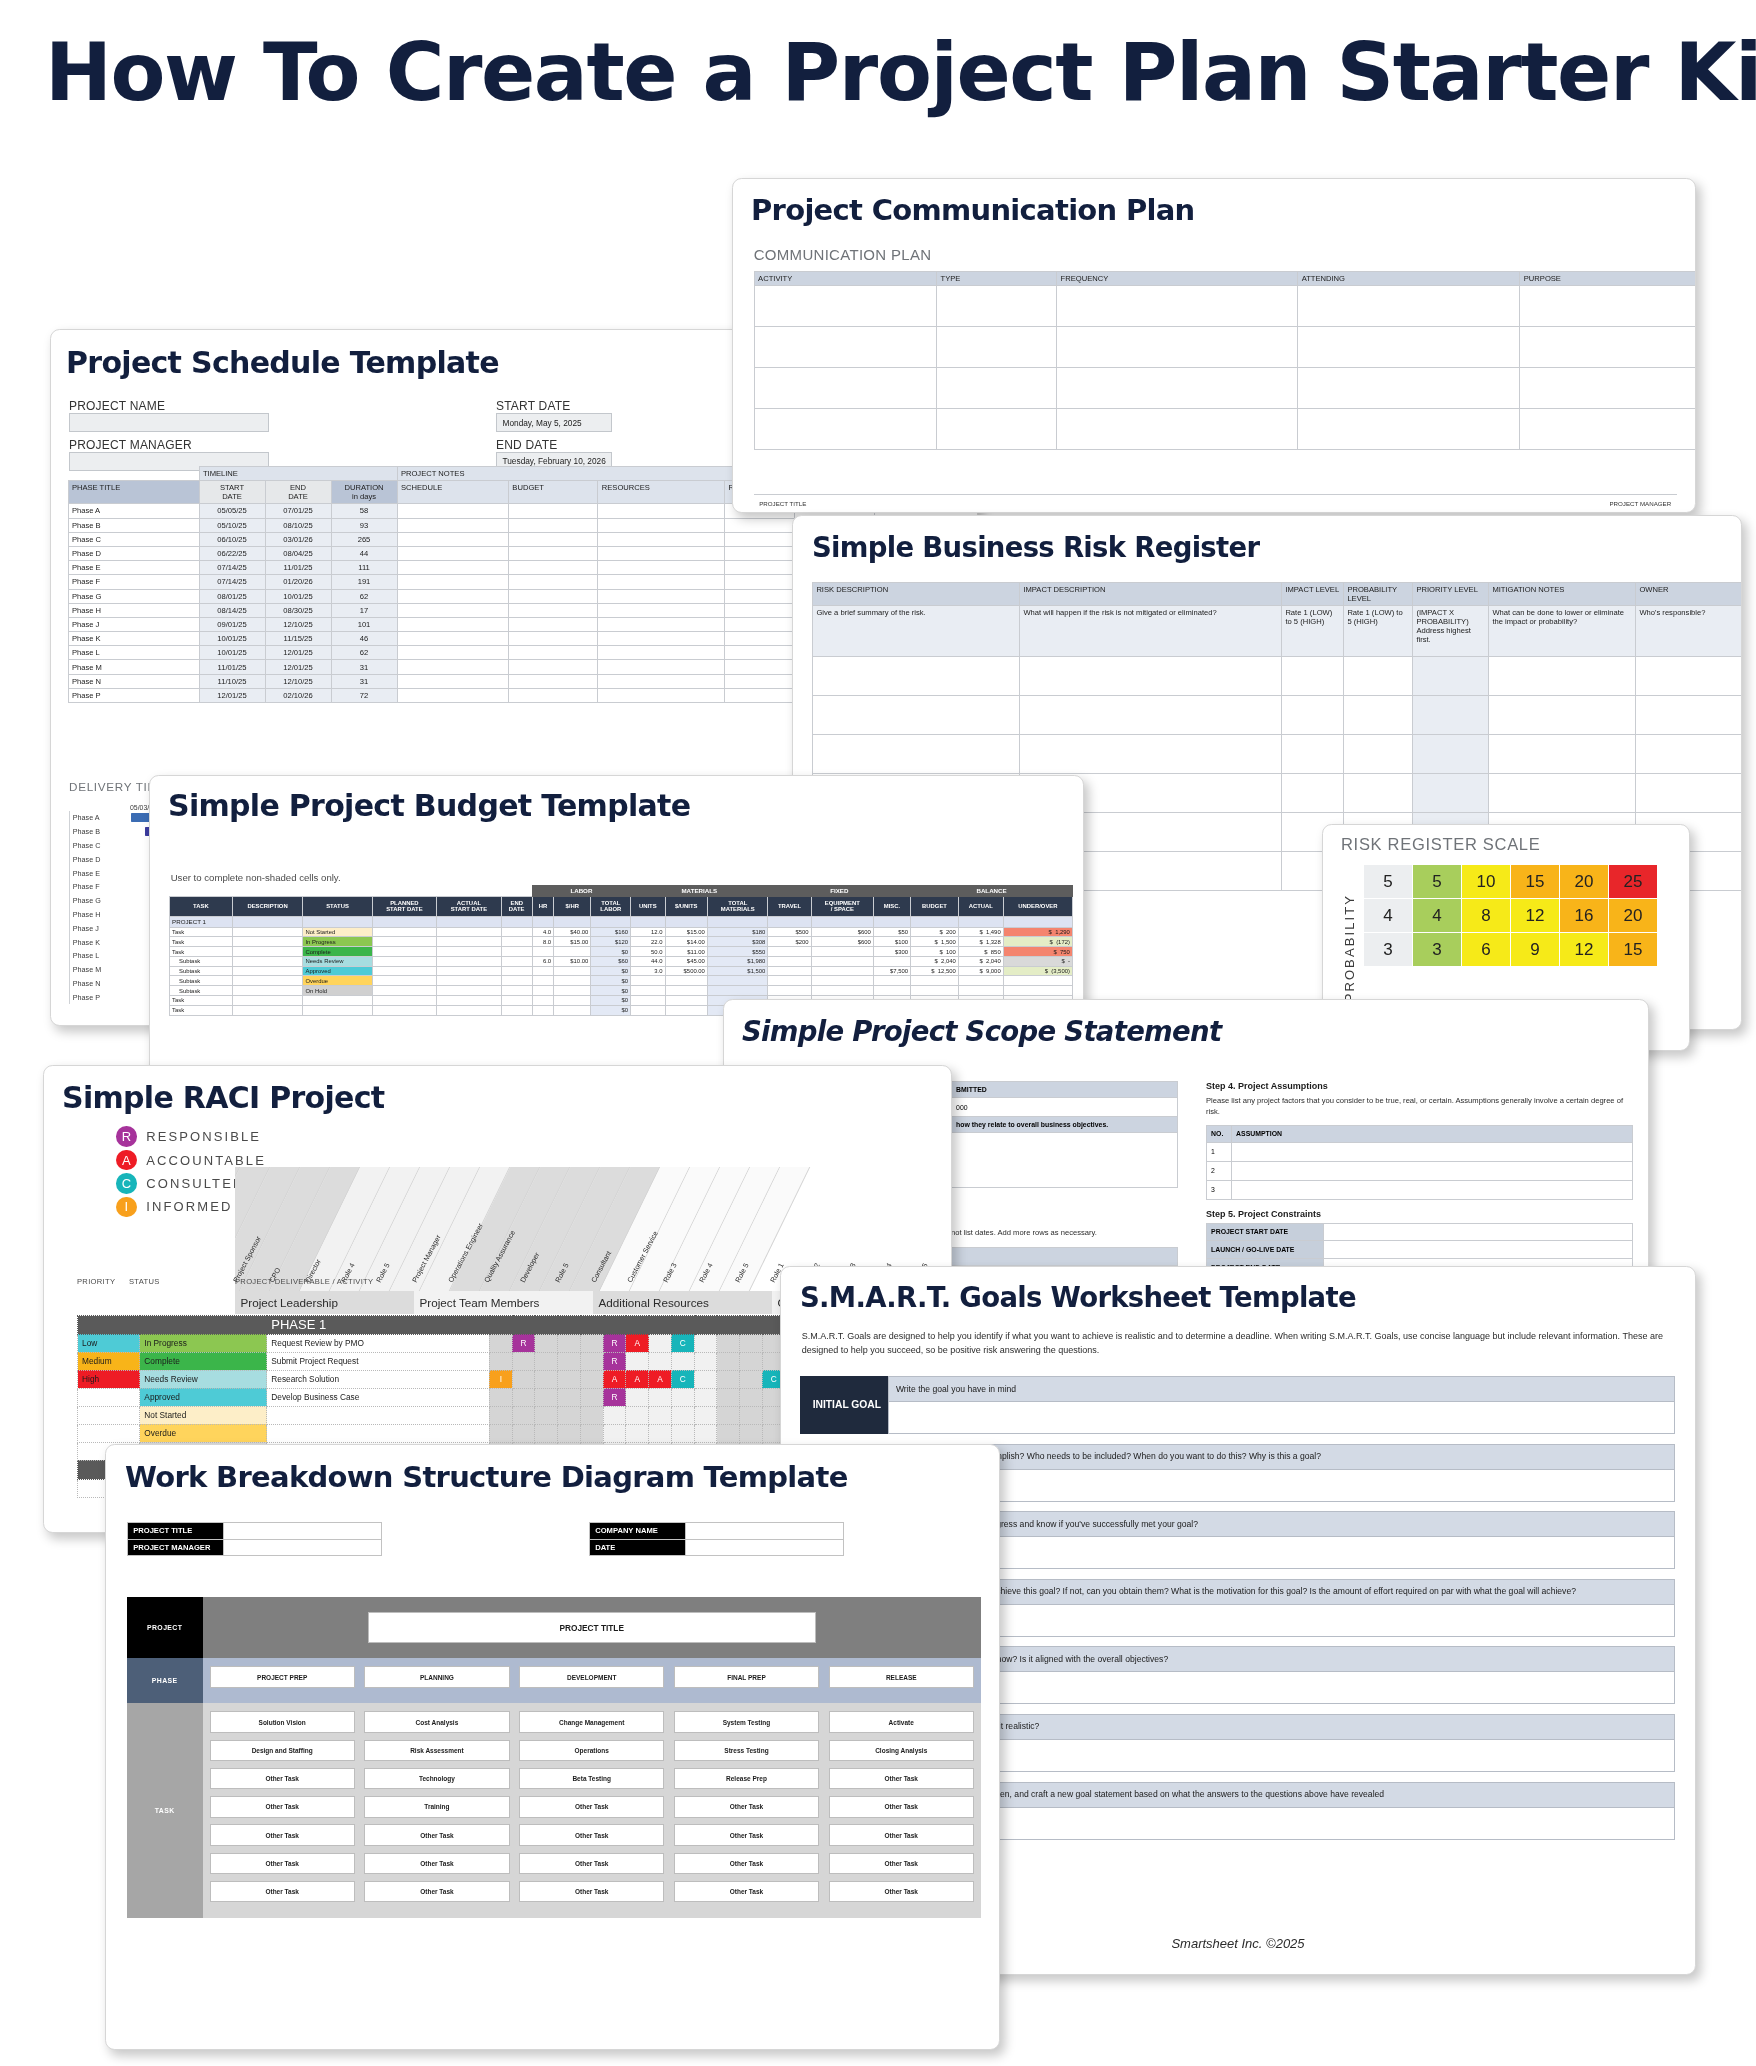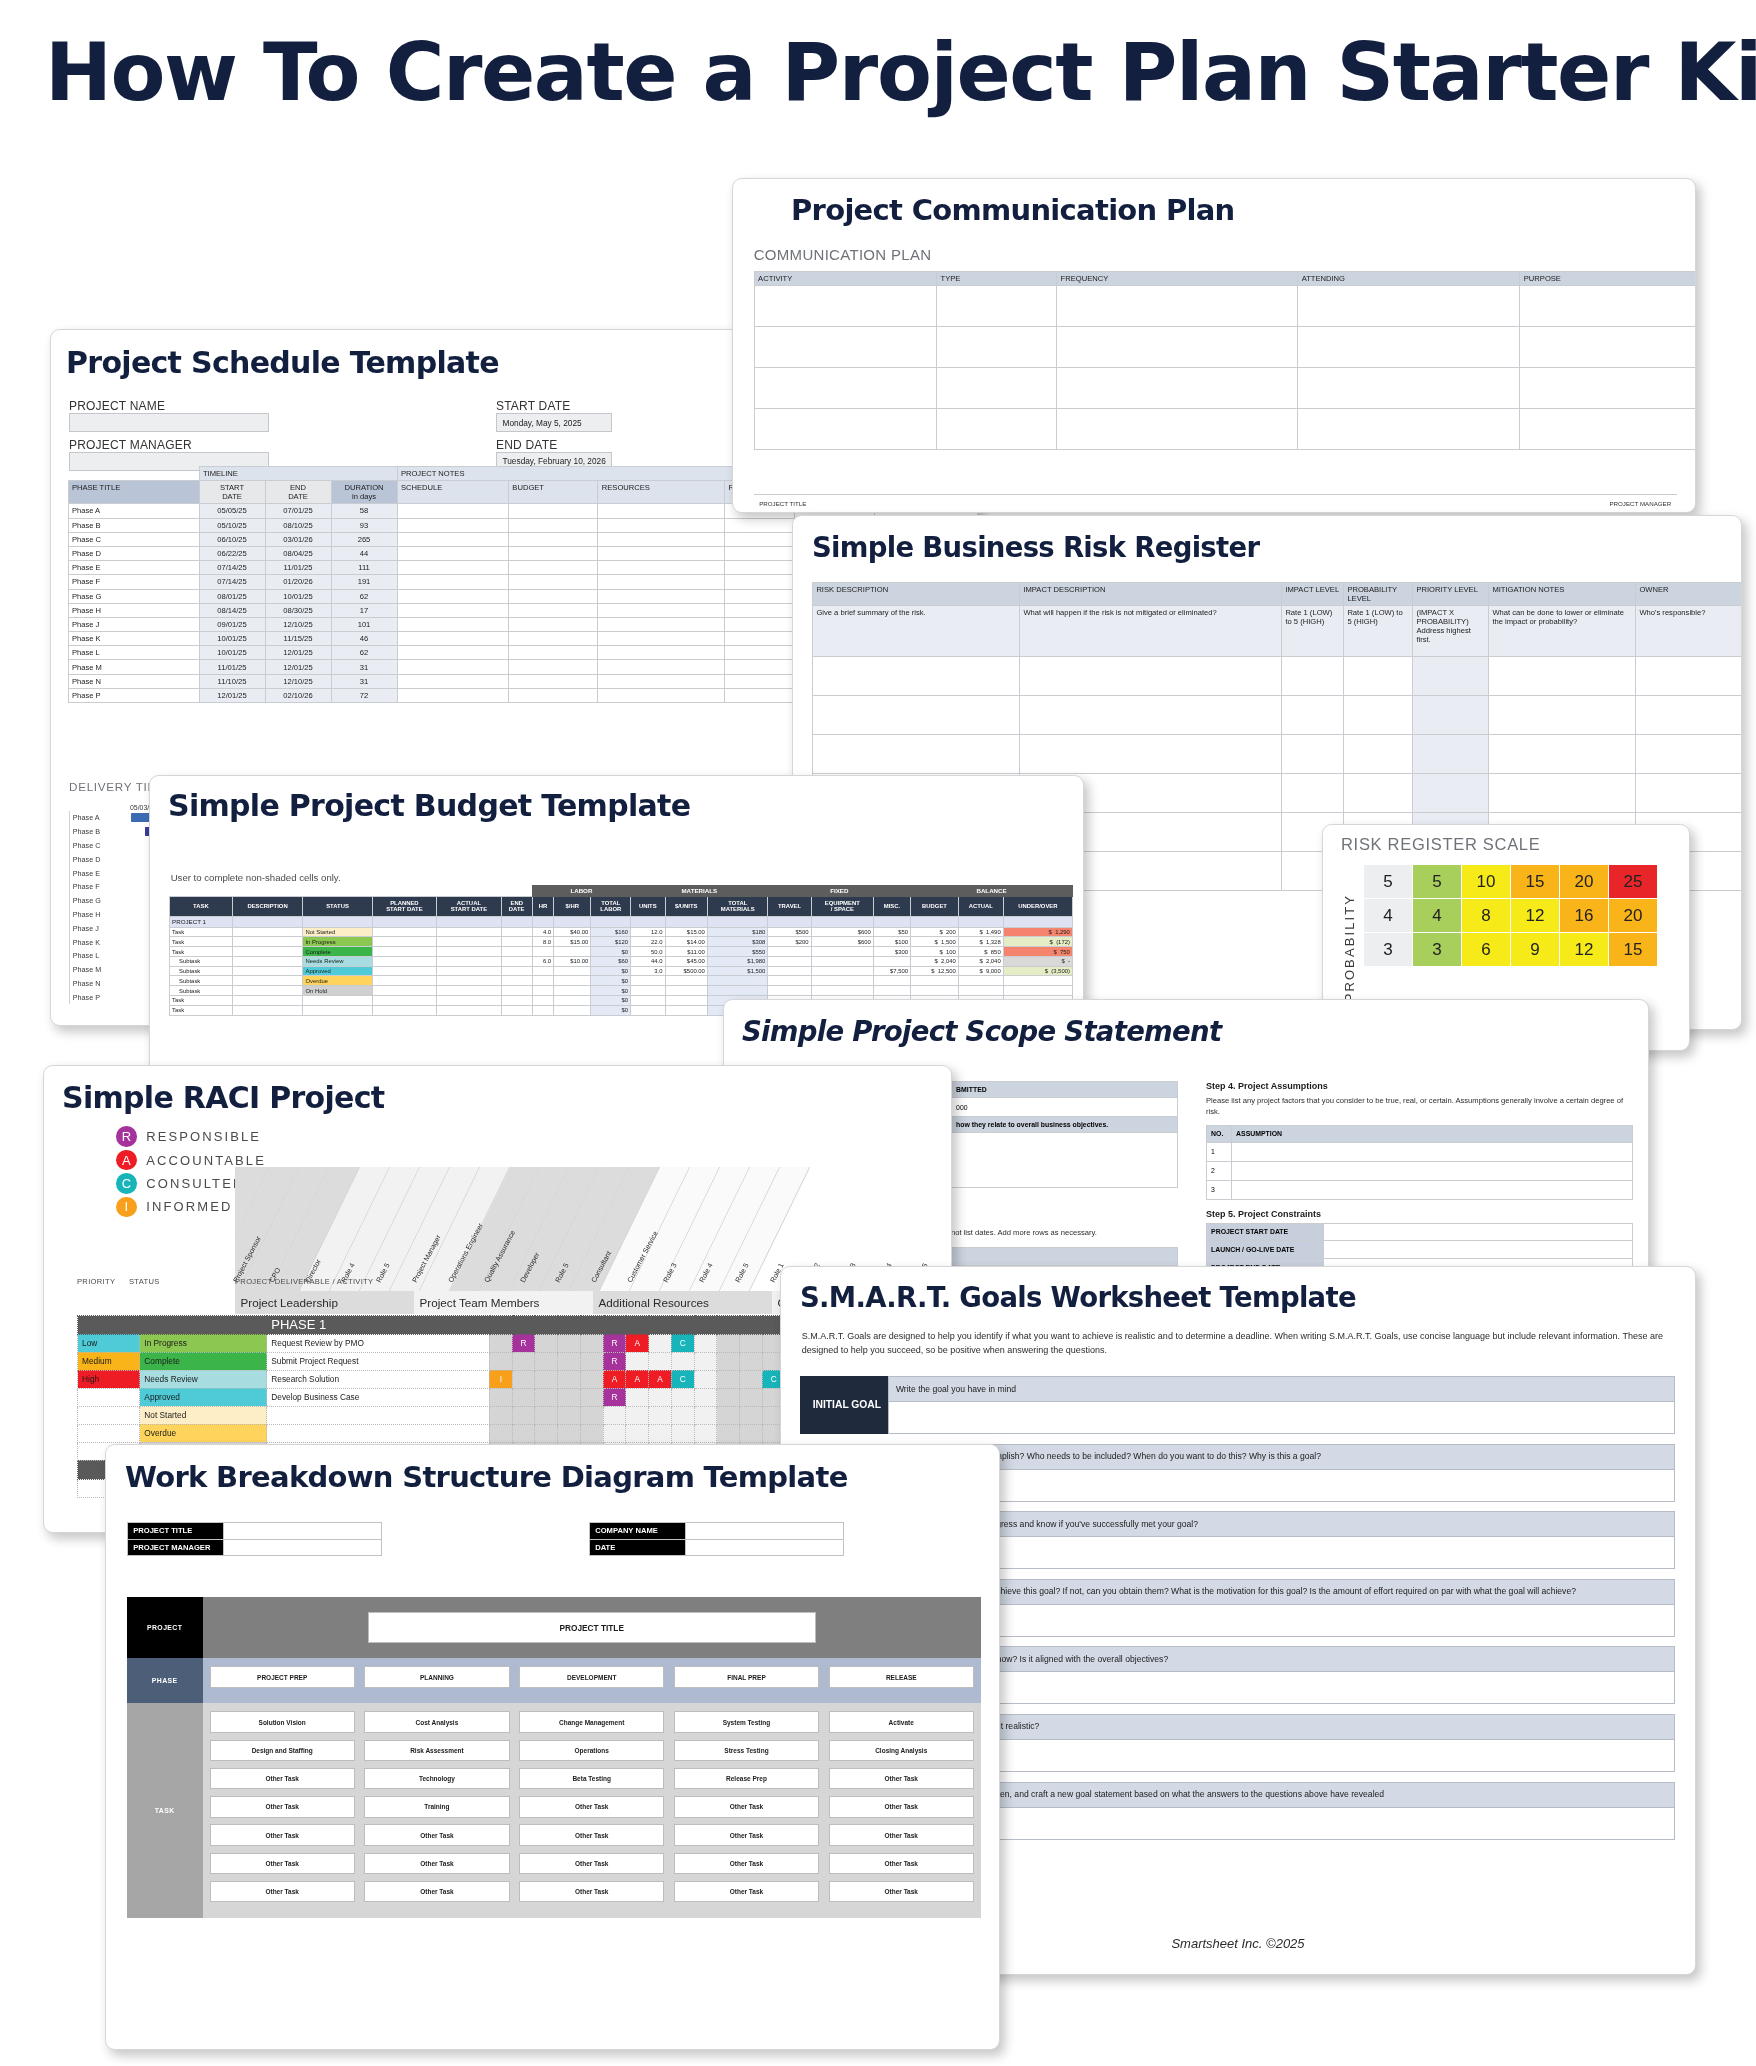--- a/index.html
+++ b/index.html
@@ -45,21 +45,21 @@
      letter-spacing:0.7px; font-family:"Liberation Sans",sans-serif; }
   .gantt { position:absolute; left:18px; top:474px; width:888px; }
   .gantt-axis { display:flex; font-size:6.9px; color:#3a3a3a; padding-left:61px; }
   .gantt-axis span { width:85px; }
   .gantt-row { display:flex; align-items:center; height:13.8px; font-size:7.2px; color:#3a3a3a;
      border-left:0.7px solid #cfd2d6; }
   .gantt-row .ph { width:61px; padding-left:2.8px; }
   .bar { height:9px; border-radius:0.7px; }
 
   
-  #card-comm { left:732px; top:178px; width:964px; height:335px;padding-left:40px; }
+  #card-comm { left:732px; top:178px; width:964px; height:335px; }
   #card-comm .card-title { font-size:29px; margin:13.8px 0 0 18px; }
   .comm-sub { position:absolute; left:20.7px; top:67px; font-size:15px; color:#6f7378; letter-spacing:0.3px; }
   .comm-tbl { position:absolute; left:20.7px; top:92px; width:923px; }
   .comm-tbl th { background:#ccd4e0; font-size:9px; padding:6.9px 5.5px; }
   .comm-tbl td { height:41px; }
   .comm-foot { position:absolute; left:20.7px; bottom:5.5px; width:923px; display:flex;
      justify-content:space-between; font-size:6.2px; color:#333; border-top:0.7px solid #c9ccd1;
      padding:4.1px 5.5px 0 5.5px; }
 
   
@@ -1265,21 +1265,21 @@
           <td class="cell"></td>
           <td class="cell"></td>
           <td class="cell"></td>
         </tr>
       </tbody>
     </table>
 </div>
 
 <div class="card" id="card-smart">
   <div class="card-title">S.M.A.R.T. Goals Worksheet Template</div>
-  <div class="smart-intro">S.M.A.R.T. Goals are designed to help you identify if what you want to achieve is realistic and to determine a deadline. When writing S.M.A.R.T. Goals, use concise language but include relevant information. These are designed to help you succeed, so be positive when answering the questions.</div>
+  <div class="smart-intro">S.M.A.R.T. Goals are designed to help you identify if what you want to achieve is realistic and to determine a deadline. When writing S.M.A.R.T. Goals, use concise language but include relevant information. These are designed to help you succeed, so be positive risk answering the questions.</div>
   <div class="smart-rows" id="smart-rows">
       <div class="smart-block">
         <div class="smart-key">INITIAL GOAL</div>
         <div class="smart-body">
           <div class="smart-q">Write the goal you have in mind</div>
           <div class="smart-a"></div>
         </div>
       </div>
       <div class="smart-block">
         <div class="smart-key">SPECIFIC</div>

